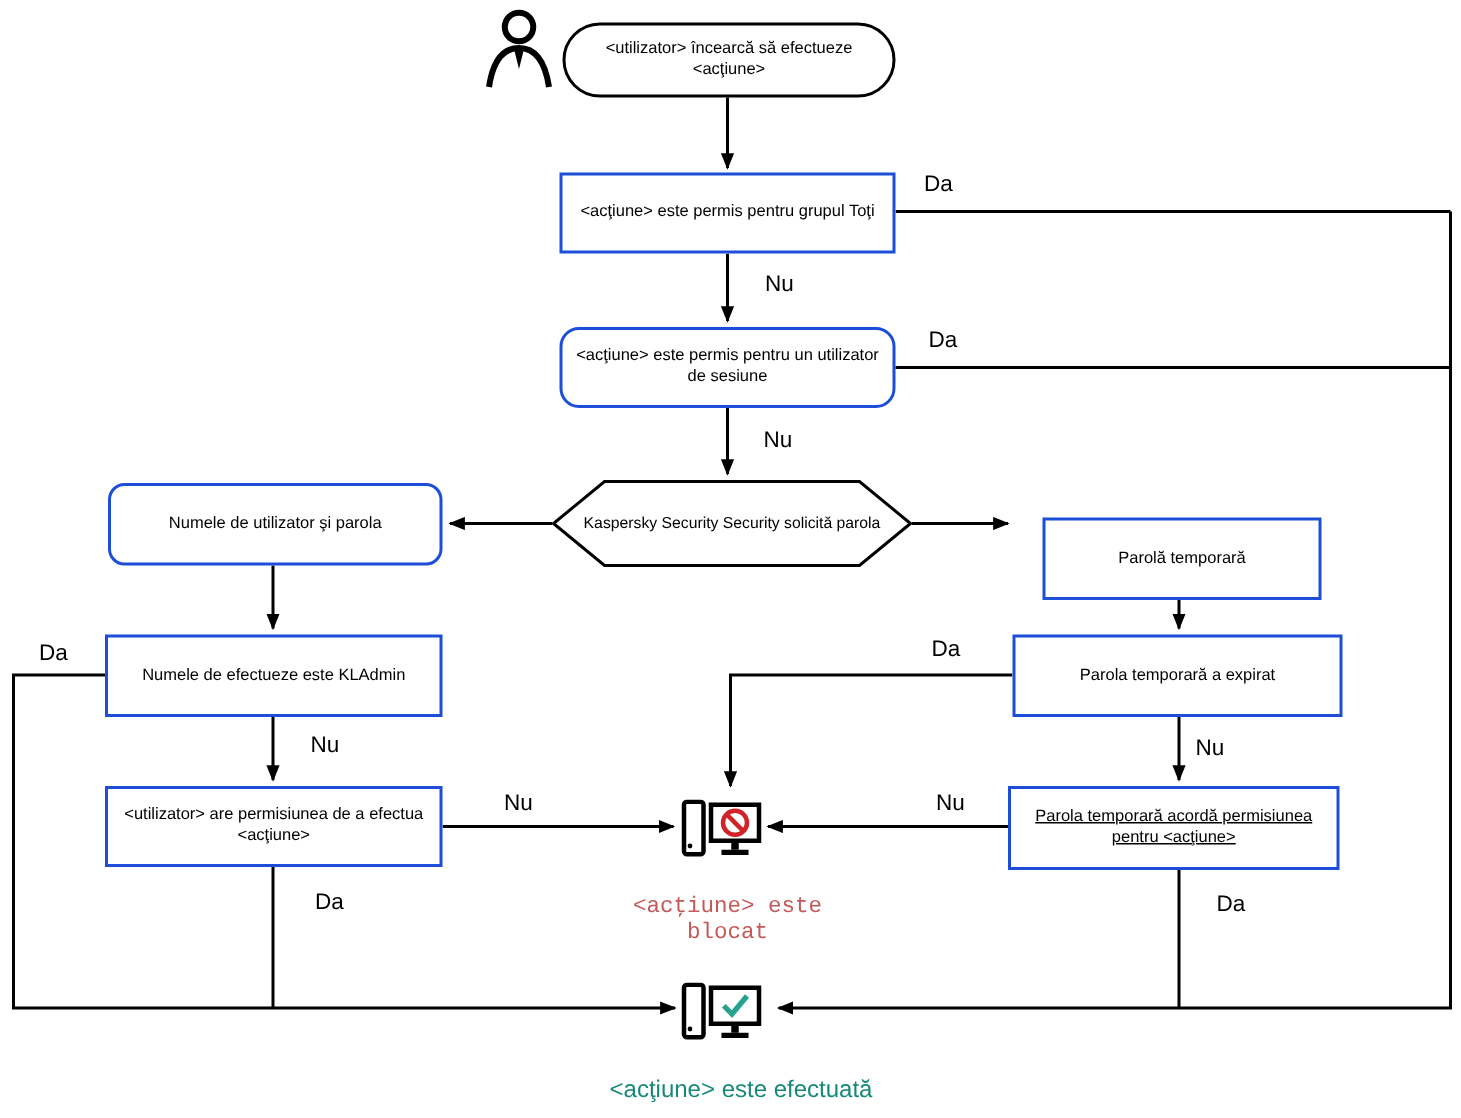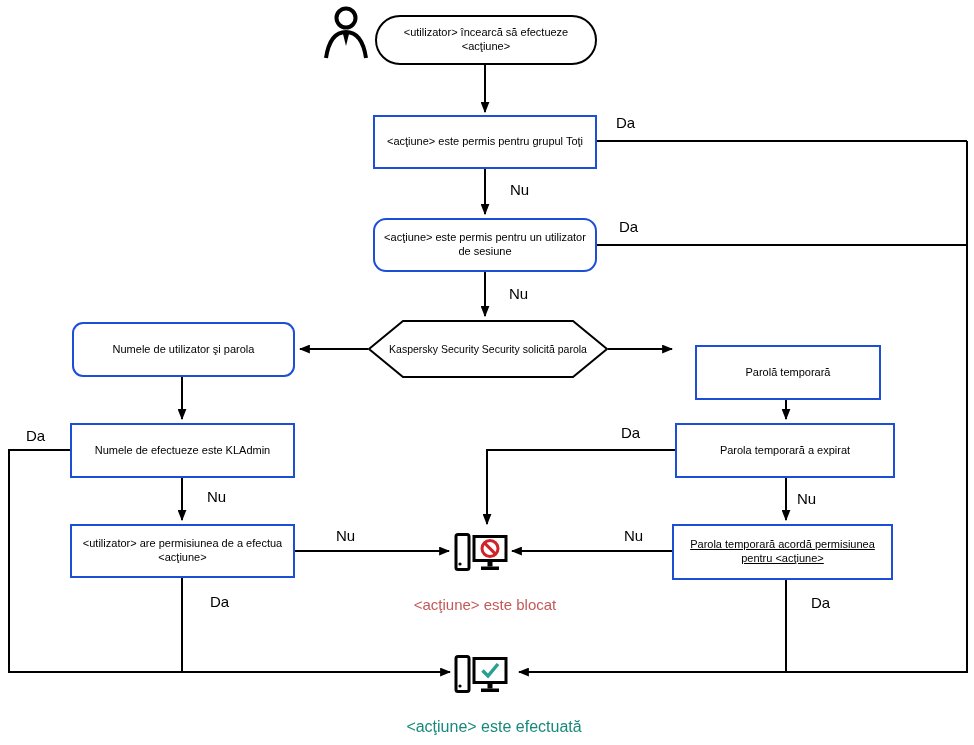--- a/index.html
+++ b/index.html
@@ -123,17 +123,17 @@
     <svg width="54" height="42" viewBox="0 0 54 42">
       <rect x="2" y="1.5" width="13" height="35" rx="2" fill="#fff" stroke="#000" stroke-width="3"></rect>
       <circle cx="6" cy="31" r="1.6" fill="#000"></circle>
       <rect x="20" y="3.5" width="32" height="24" fill="#fff" stroke="#000" stroke-width="3"></rect>
       <rect x="33.5" y="27.5" width="5" height="6" fill="#000"></rect>
       <rect x="27" y="33.5" width="18" height="3.5" fill="#000"></rect>
       <polyline points="28.5,15.5 34,21 44,9" fill="none" stroke="#26a28f" stroke-width="3.5"></polyline>
     </svg>
   </div>
 
-  <div class="caption blocked" style="left:406px; top:596px; width:158px;">&lt;acţiune&gt; este blocat</div>
+  <div class="caption blocked" style="left:406px; top:596px; width:158px;font-family:Liberation Mono, monospace;">&lt;acţiune&gt; este blocat</div>
 
   <div class="caption performed" style="left:402px; top:718px; width:184px;">&lt;acţiune&gt; este efectuată</div>
 
 </div>
 
 </body></html>

